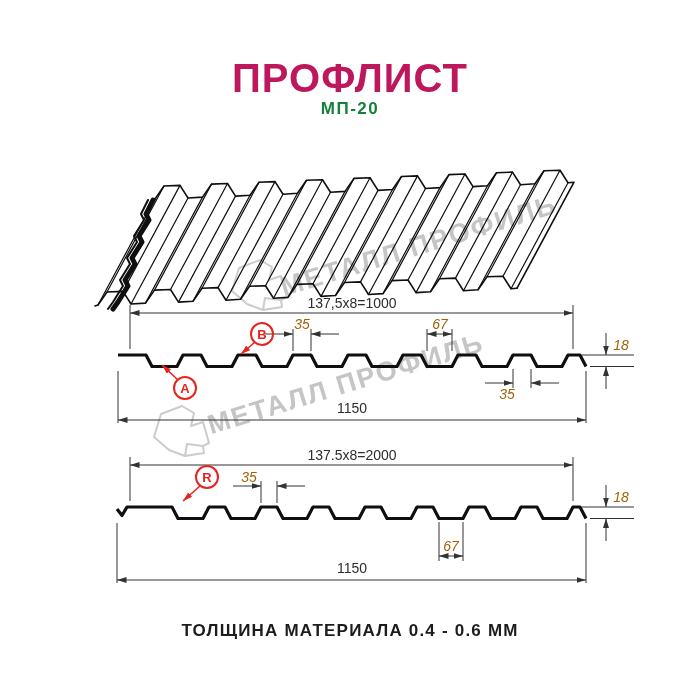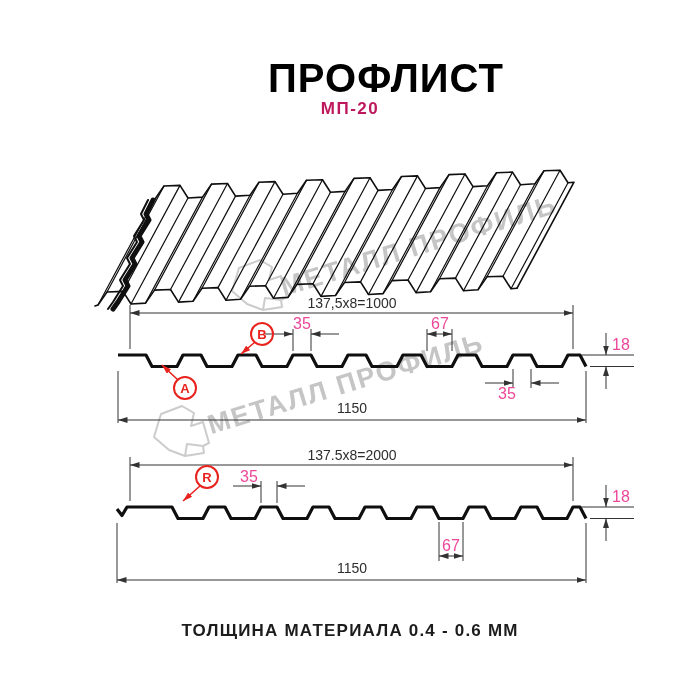--- a/index.html
+++ b/index.html
@@ -1,24 +1,24 @@
 <!DOCTYPE html>
 <html><head>
 <meta charset="utf-8">
 <style>
   html,body{margin:0;padding:0;}
   body{width:700px;height:700px;position:relative;background:#ffffff;overflow:hidden;
        font-family:"Liberation Sans", sans-serif;}
   .abs{position:absolute;}
   .layer{position:absolute;left:0;top:0;width:700px;height:700px;}
   .ctr{transform:translate(-50%,-50%);white-space:nowrap;}
-  .title{font-size:40px;font-weight:800;letter-spacing:1px;color:#000000;margin-left:36px;}
-  .subtitle{font-size:17px;font-weight:700;letter-spacing:1.5px;color:#be185d;text-align:center;}
+  .title{font-size:40px;font-weight:800;letter-spacing:1px;color:#be185d;}
+  .subtitle{font-size:17px;font-weight:700;letter-spacing:1.5px;color:#15803d;text-align:center;}
   .dim{font-size:14px;color:#2d2d2d;}
-  .dim-sm{font-size:16px;color:#ec4899;}
+  .dim-sm{font-size:14px;color:#a16207;font-style:italic;}
   .footer{font-size:17px;font-weight:600;letter-spacing:1.2px;color:#1c1c1c;}
   .wm-text{font-size:27px;font-weight:800;letter-spacing:2px;color:#c5c5c5;
            transform-origin:left bottom;transform:rotate(-17deg);}
   .red-circle{width:20px;height:20px;border:2px solid #e8231e;border-radius:50%;
               color:#e8231e;font-size:13px;font-weight:700;display:flex;
               align-items:center;justify-content:center;background:rgba(255,255,255,0.0);}
   svg{display:block;}
   .z1{z-index:1}.z2{z-index:2}.z3{z-index:3}.z4{z-index:4}
 </style>
 </head>

